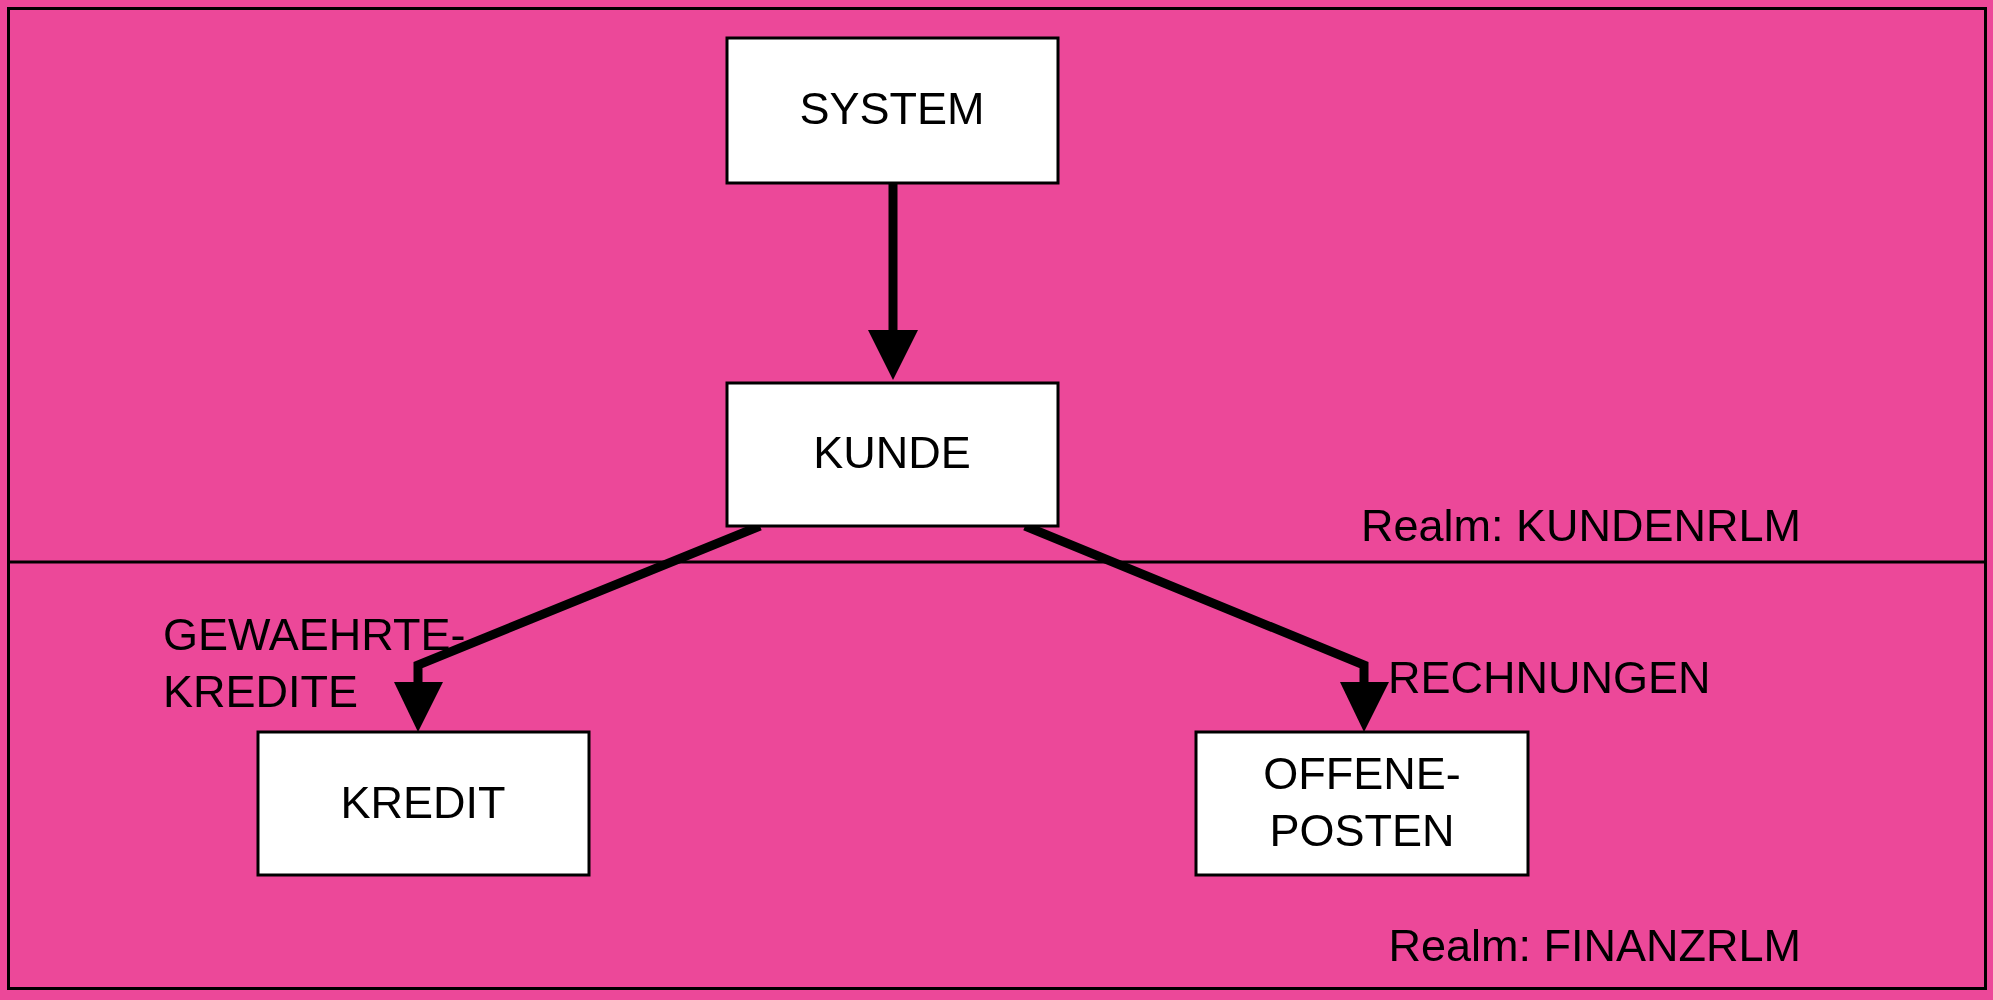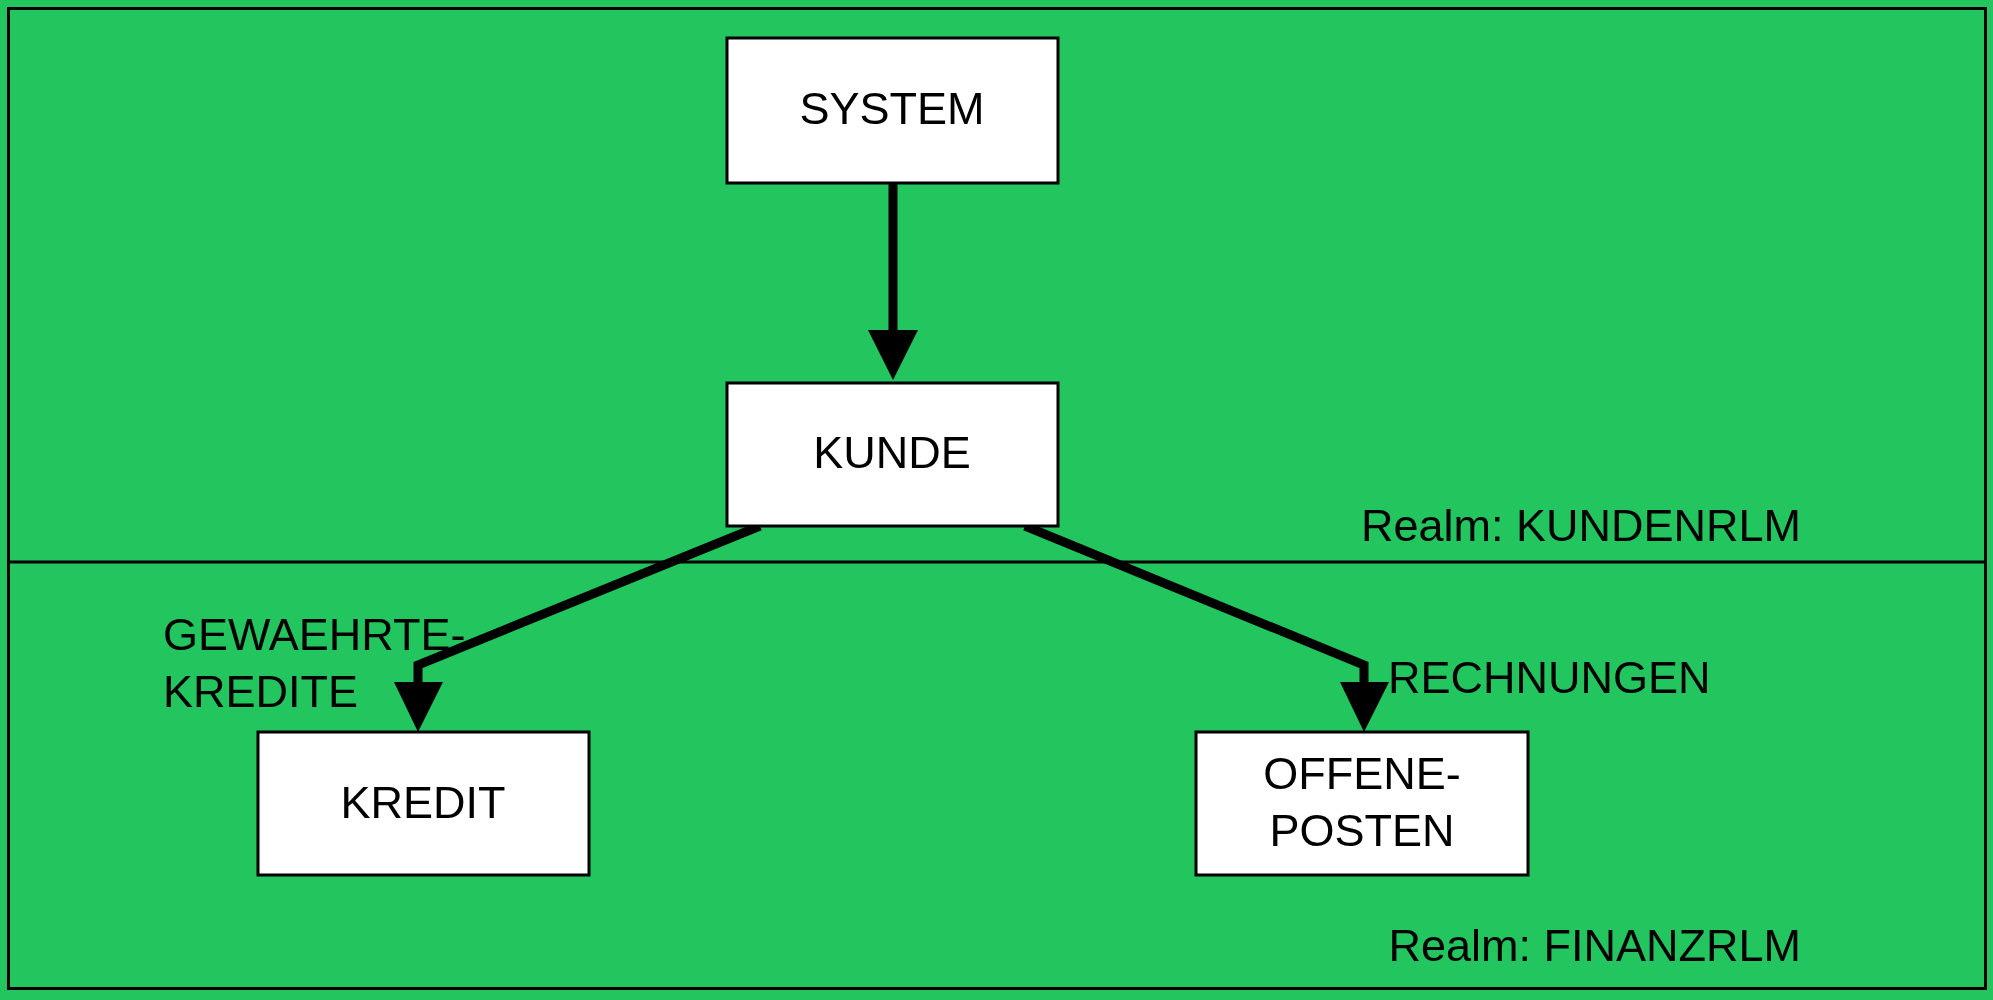--- a/index.html
+++ b/index.html
@@ -8,21 +8,21 @@
     background: #ffffff;
   }
   body {
     font-family: "Liberation Sans", sans-serif;
     color: #000000;
   }
   #canvas {
     position: relative;
     width: 1993px;
     height: 1000px;
-    background: #22c55e;
+    background: #ec4899;
     overflow: hidden;
   }
   #diagram-svg {
     position: absolute;
     left: 0;
     top: 0;
     width: 1993px;
     height: 1000px;
   }
   .node-label {

